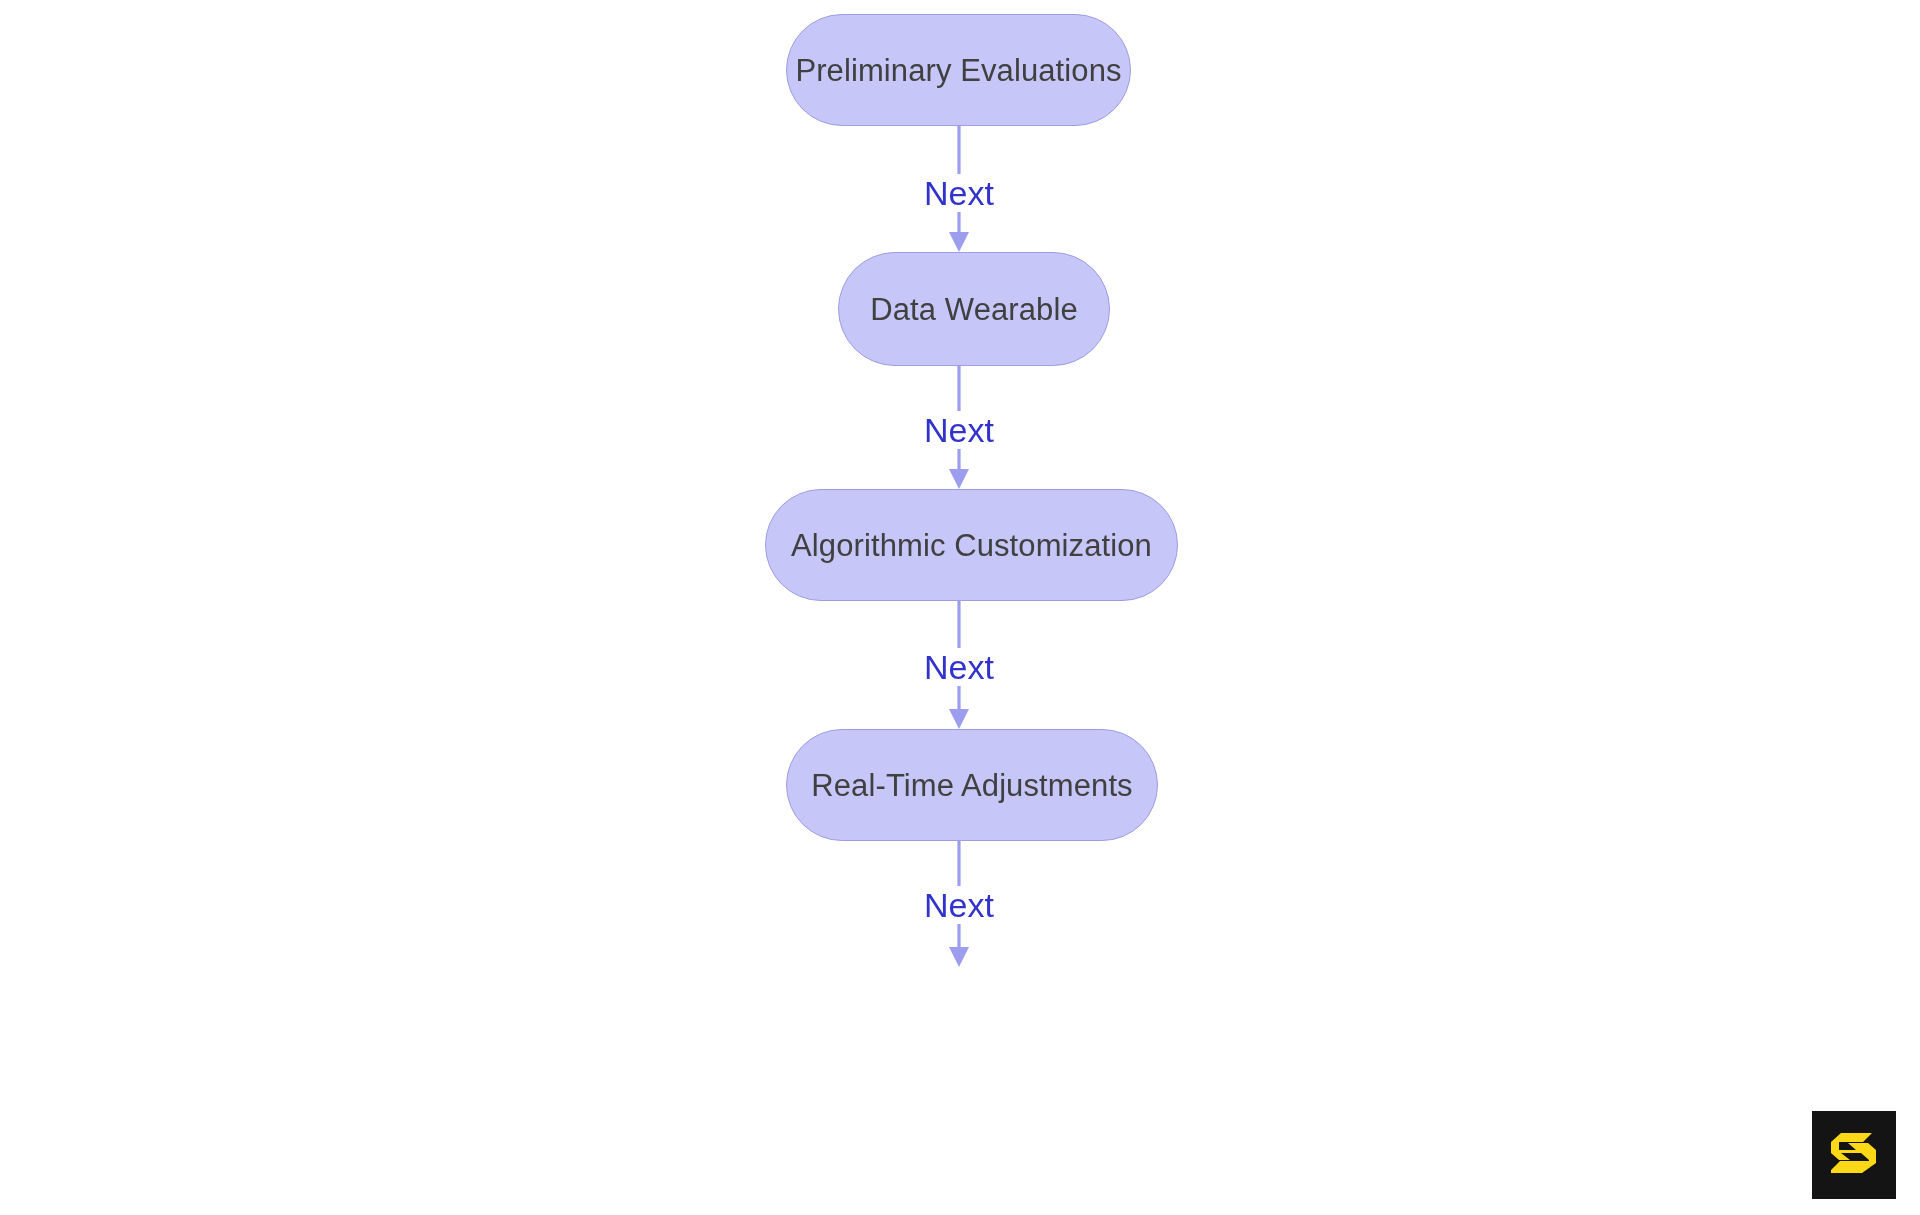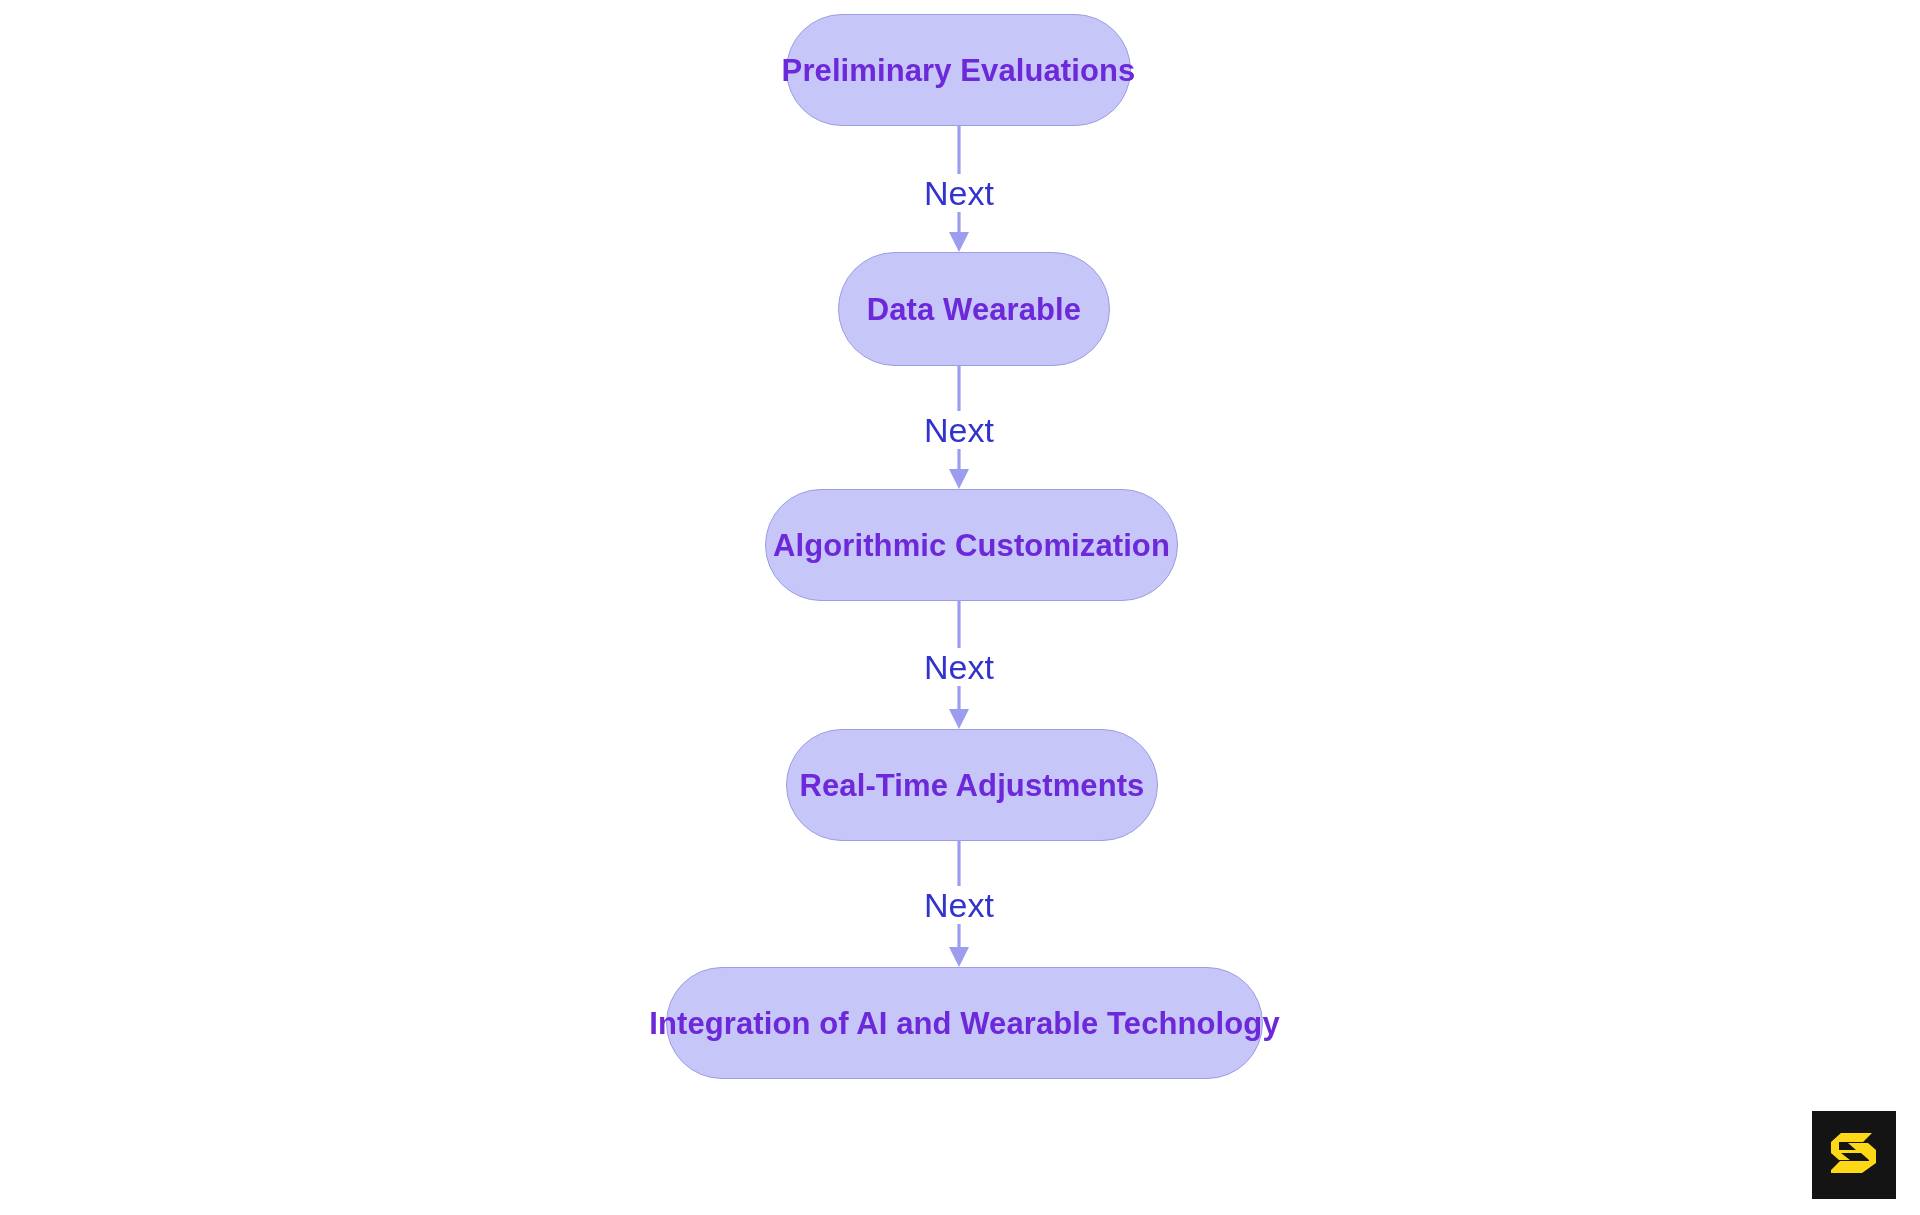--- a/index.html
+++ b/index.html
@@ -34,22 +34,22 @@
     justify-content: center;
     background: #c6c6f9;
     border: 1.6px solid #9d9de4;
     border-radius: 60px;
     color: #3232cd;
     letter-spacing: 0.1px;
     white-space: nowrap;
     user-select: none;
   }
   .node-label {
-    color: #6d28d9;
-    font-weight: 700;
+    color: #404040;
+    font-weight: 400;
     line-height: 1;
   }
 
   #node-0 { left: 786px;  top: 14px;   width: 345px; height: 112px; font-size: 31px; }
   #node-1 { left: 838px;  top: 252px;  width: 272px; height: 114px; font-size: 31px; }
   #node-2 { left: 765px;  top: 489px;  width: 413px; height: 112px; font-size: 31px; }
   #node-3 { left: 786px;  top: 729px;  width: 372px; height: 112px; font-size: 31px; }
   #node-4 { left: 666px;  top: 967px;  width: 597px; height: 112px; font-size: 31px; }
 
   
@@ -142,23 +142,20 @@
   </div>
 
   <div class="node" id="node-2">
     <span class="node-label">Algorithmic Customization</span>
   </div>
 
   <div class="node" id="node-3">
     <span class="node-label">Real-Time Adjustments</span>
   </div>
 
-  <div class="node" id="node-4">
-    <span class="node-label">Integration of AI and Wearable Technology</span>
-  </div>
 
   <div id="logo">
     <svg width="52" height="54" viewBox="0 0 52 54">
       <path fill="#fcd817" d="M44 5 H13 L3 14 V25 L11 32 H22 L13 25 H33 L41 32 V33 H12 L3 42 V45 H34 L48 35 V22 L40 15 H20 L28 22 H11 L11 14 H35 Z"></path>
     </svg>
   </div>
 
 </div>
 
 </body></html>

